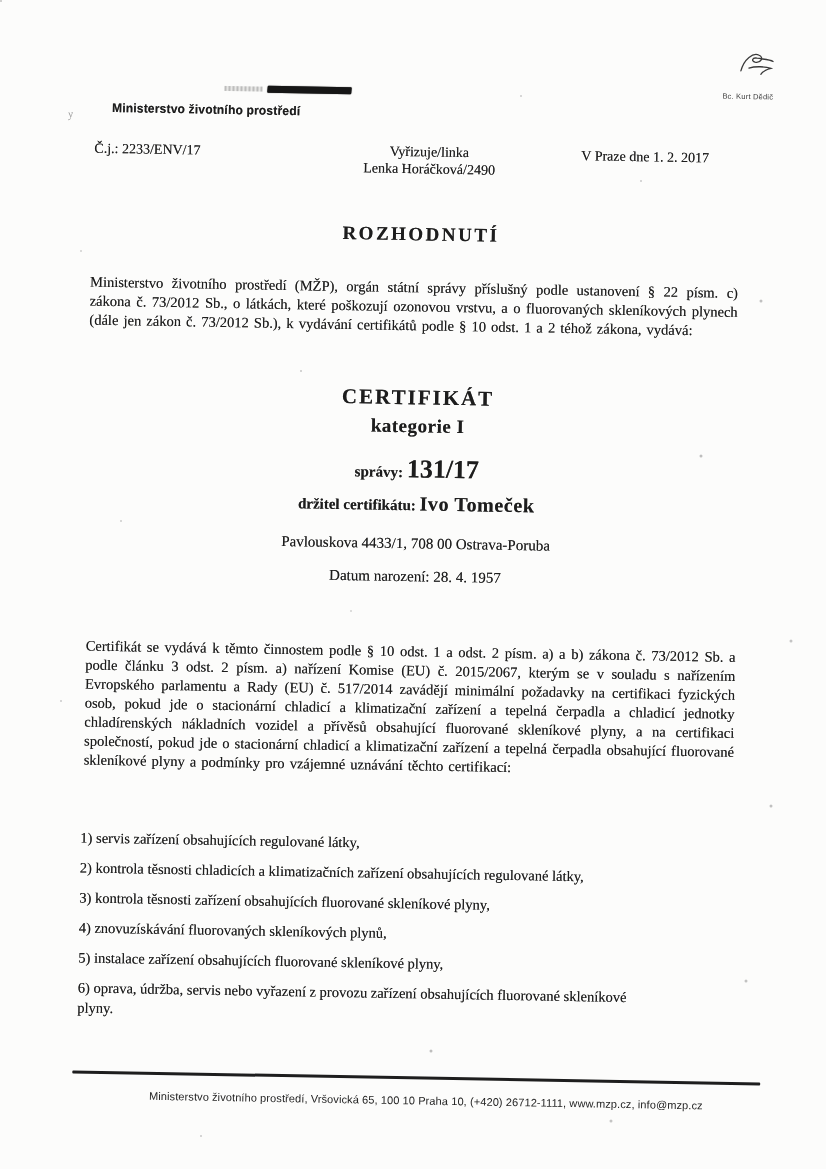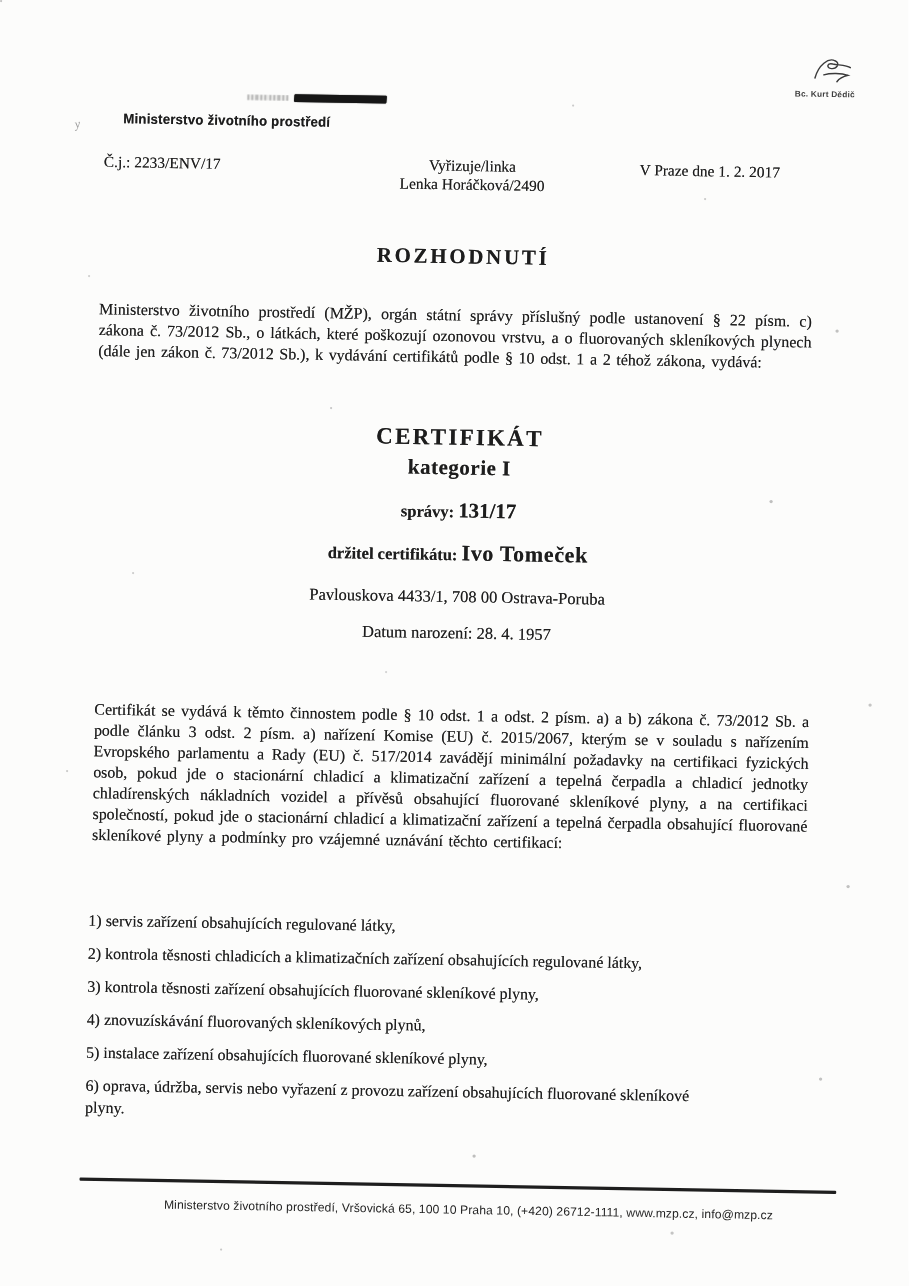--- a/index.html
+++ b/index.html
@@ -21,35 +21,35 @@
     filter:blur(.4px);}
   .redaction{width:84px;height:7px;background:#161616;border-radius:1px;
     transform:skewX(-4deg);box-shadow:0 0 1px #333;}
   .ministry-name{left:114px;top:99px;font-size:12.5px;font-weight:bold;
     letter-spacing:.2px;transform:scaleX(.96);transform-origin:left;}
   .stray-mark{left:70px;top:106px;font-size:11px;font-style:italic;
     color:#9a9a9a;transform:rotate(-12deg);}
 
   
   .paraf{left:738px;top:36px;}
-  .paraf-name{left:724px;top:68px;font-size:7.5px;color:#3d3d3d;letter-spacing:.2px;font-weight:bold;}
+  .paraf-name{left:724px;top:79px;font-size:7.5px;color:#3d3d3d;letter-spacing:.2px;}
 
   
   .meta-ref{left:97px;top:139px;font-size:14px;}
   .meta-handler{left:356px;top:136px;width:152px;text-align:center;
     font-size:14px;line-height:17px;}
   .meta-date{left:584px;top:138px;font-size:14px;}
 
   
   .centerblock{left:30px;width:790px;text-align:center;}
   .h-decision{top:216px;font-size:19px;font-weight:bold;letter-spacing:2.5px;}
   .h-cert{top:378px;font-size:21px;font-weight:bold;letter-spacing:2px;}
   .h-cat{top:408px;font-size:19px;font-weight:bold;letter-spacing:.5px;}
   .row-number{top:447px;font-size:15px;font-weight:bold;}
-  .row-number .big{font-size:19px;}
+  .row-number .big{font-size:26px;}
   .row-holder{top:485px;font-size:15px;font-weight:bold;}
   .row-holder .big{font-size:20px;letter-spacing:.6px;}
   .row-address{top:528px;font-size:15px;}
   .row-birth{top:561px;font-size:15px;}
 
   
   .par{font-size:14.5px;line-height:19px;text-align:justify;word-spacing:1.5px;}
   .intro{left:95px;top:256px;width:648px;}
   .mainpar{left:97px;top:620px;width:650px;}
 

